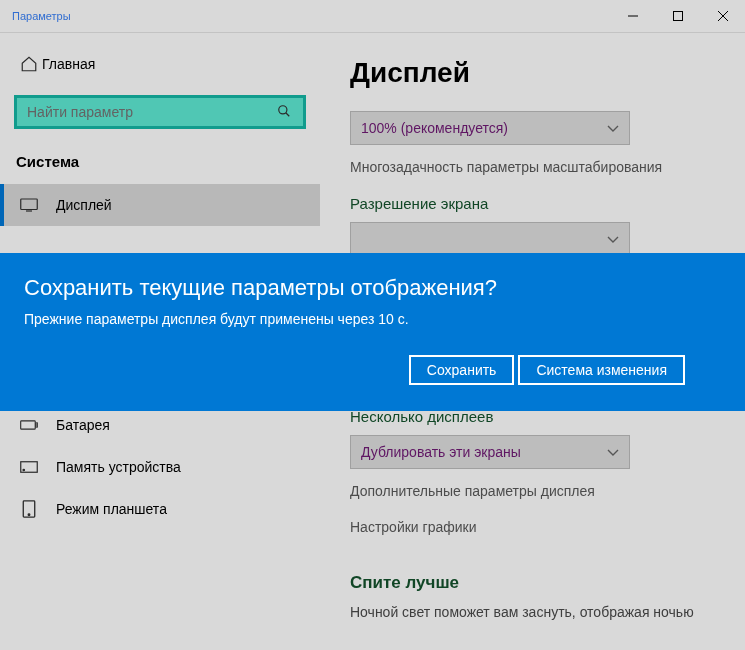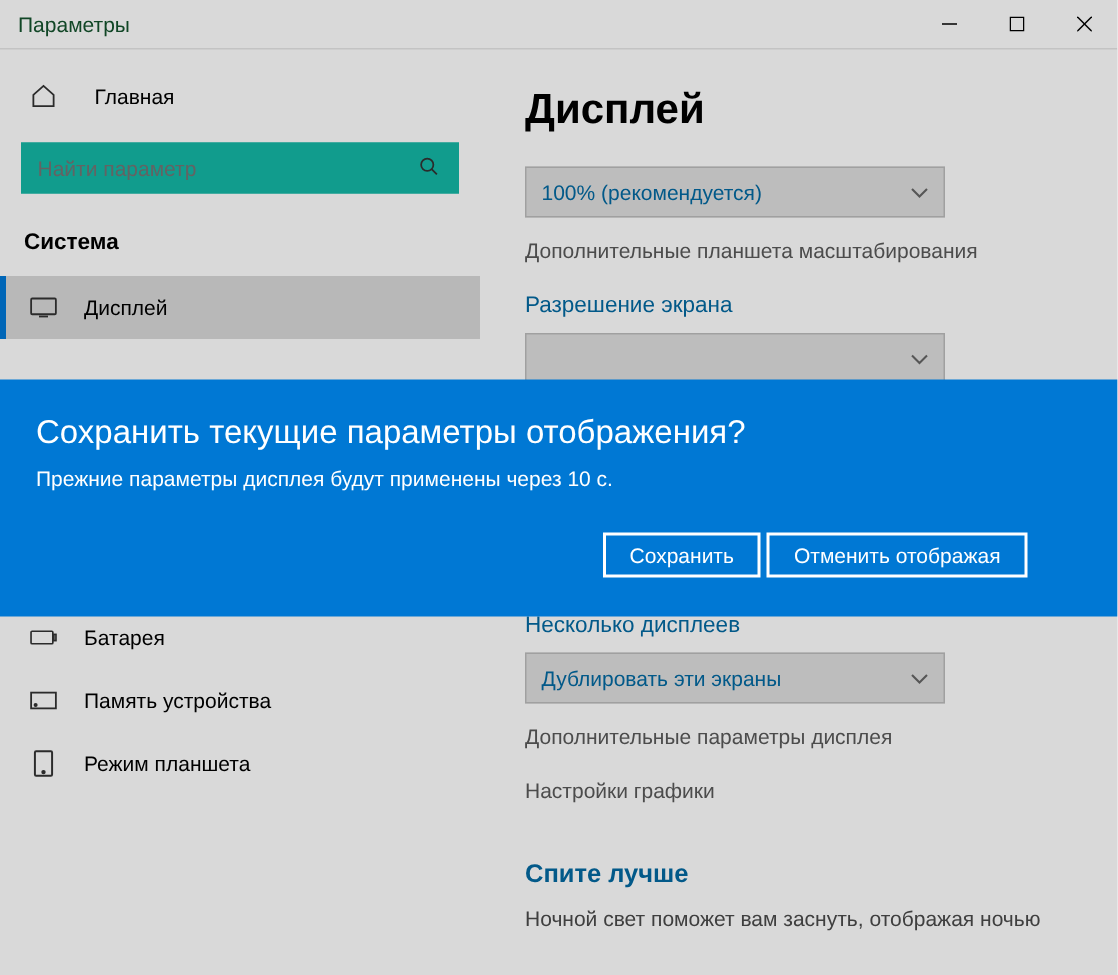--- a/index.html
+++ b/index.html
@@ -28,22 +28,22 @@
     z-index: 5;
   }
   .titlebar {
     height: 33px;
     display: flex;
     align-items: center;
     padding: 0 0 0 12px;
     border-bottom: 1px solid #e5e5e5;
   }
   .titlebar .title {
-    font-size: 14px;
-    color: #14532d;
+    font-size: 11px;
+    color: #3b82f6;
     flex: 1;
   }
   .winbtn {
     width: 45px;
     height: 32px;
     display: flex;
     align-items: center;
     justify-content: center;
   }
   .winbtn svg { width: 10px; height: 10px; }
@@ -51,33 +51,33 @@
     display: flex;
     height: calc(650px - 33px);
   }
   .sidebar {
     width: 320px;
     padding: 12px 0 0 0;
   }
   .home-row {
     display: flex;
     align-items: center;
-    gap: 25px;
+    gap: 4px;
     padding: 10px 20px;
     color: #000;
   }
   .home-row .icon { width: 18px; display:flex; align-items:center; justify-content:center; }
   .searchbox {
     margin: 12px 14px 16px 14px;
-    background: #14b8a6;
+    background: #5eead4;
     height: 34px;
     display: flex;
     align-items: center;
     padding: 0 10px 0 10px;
-    border: 1px solid #14b8a6;
+    border: 3px solid #14b8a6;
   }
   .searchbox input {
     flex: 1;
     border: none;
     background: transparent;
     font-size: 14px;
     color: #444;
     outline: none;
   }
   .searchbox .sicon { width: 16px; color:#333; }
@@ -118,35 +118,35 @@
     margin-bottom: 22px;
   }
   .dropdown {
     width: 280px;
     height: 34px;
     background: #dedede;
     border: 1px solid #bdbdbd;
     display: flex;
     align-items: center;
     padding: 0 10px;
-    color: #0369a1;
+    color: #701a75;
     font-size: 14px;
     margin-bottom: 14px;
   }
   .dropdown .chev { margin-left: auto; width:12px; color:#666; }
   .dropdown.empty { color: transparent; }
   .link {
     color: #5a5a5a;
     font-size: 14px;
     margin-bottom: 20px;
     display: block;
   }
   .subheading {
     font-size: 15px;
-    color: #0369a1;
+    color: #14532d;
     margin: 8px 0 10px 0;
   }
   .subheading.bold { font-weight:600; font-size:17px; margin-top:38px; }
   .bodytext { color:#4a4a4a; font-size:14px; line-height:1.4; }
 
   
   .modal {
     position: absolute;
     left: 0; right: 0;
     top: 253px;
@@ -279,21 +279,21 @@
 
       <div class="dropdown">
         <span>100% (рекомендуется)</span>
         <span class="chev">
           <svg width="12" height="8" viewBox="0 0 12 8" fill="none" stroke="#666" stroke-width="1.4">
               <polyline points="1,1 6,6 11,1"></polyline>
             </svg>
         </span>
       </div>
 
-      <span class="link">Дополнительные планшета масштабирования</span>
+      <span class="link">Многозадачность параметры масштабирования</span>
 
       <div class="subheading">Разрешение экрана</div>
 
       <div class="dropdown empty">
         <span>&nbsp;</span>
         <span class="chev">
           <svg width="12" height="8" viewBox="0 0 12 8" fill="none" stroke="#666" stroke-width="1.4">
               <polyline points="1,1 6,6 11,1"></polyline>
             </svg>
         </span>
@@ -320,16 +320,16 @@
     </div>
   </div>
 
   <div class="dim"></div>
 
   <div class="modal">
     <h2>Сохранить текущие параметры отображения?</h2>
     <p>Прежние параметры дисплея будут применены через 10 с.</p>
     <div class="btnrow">
       <button>Сохранить</button>
-      <button>Отменить отображая</button>
+      <button>Система изменения</button>
     </div>
   </div>
 </div>
 
 </body></html>

